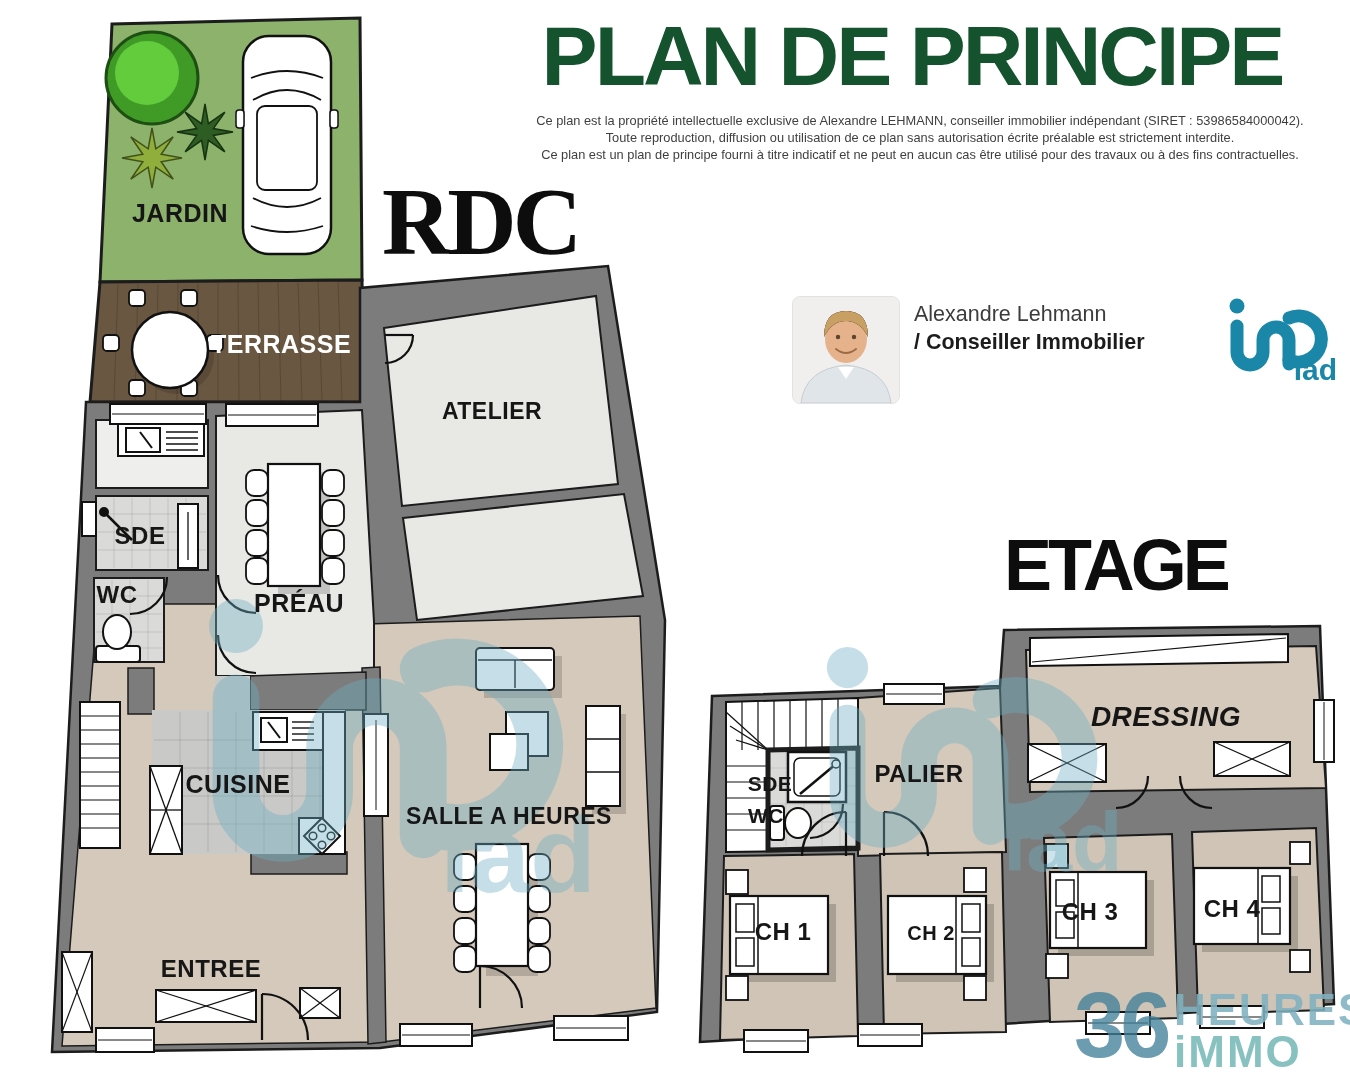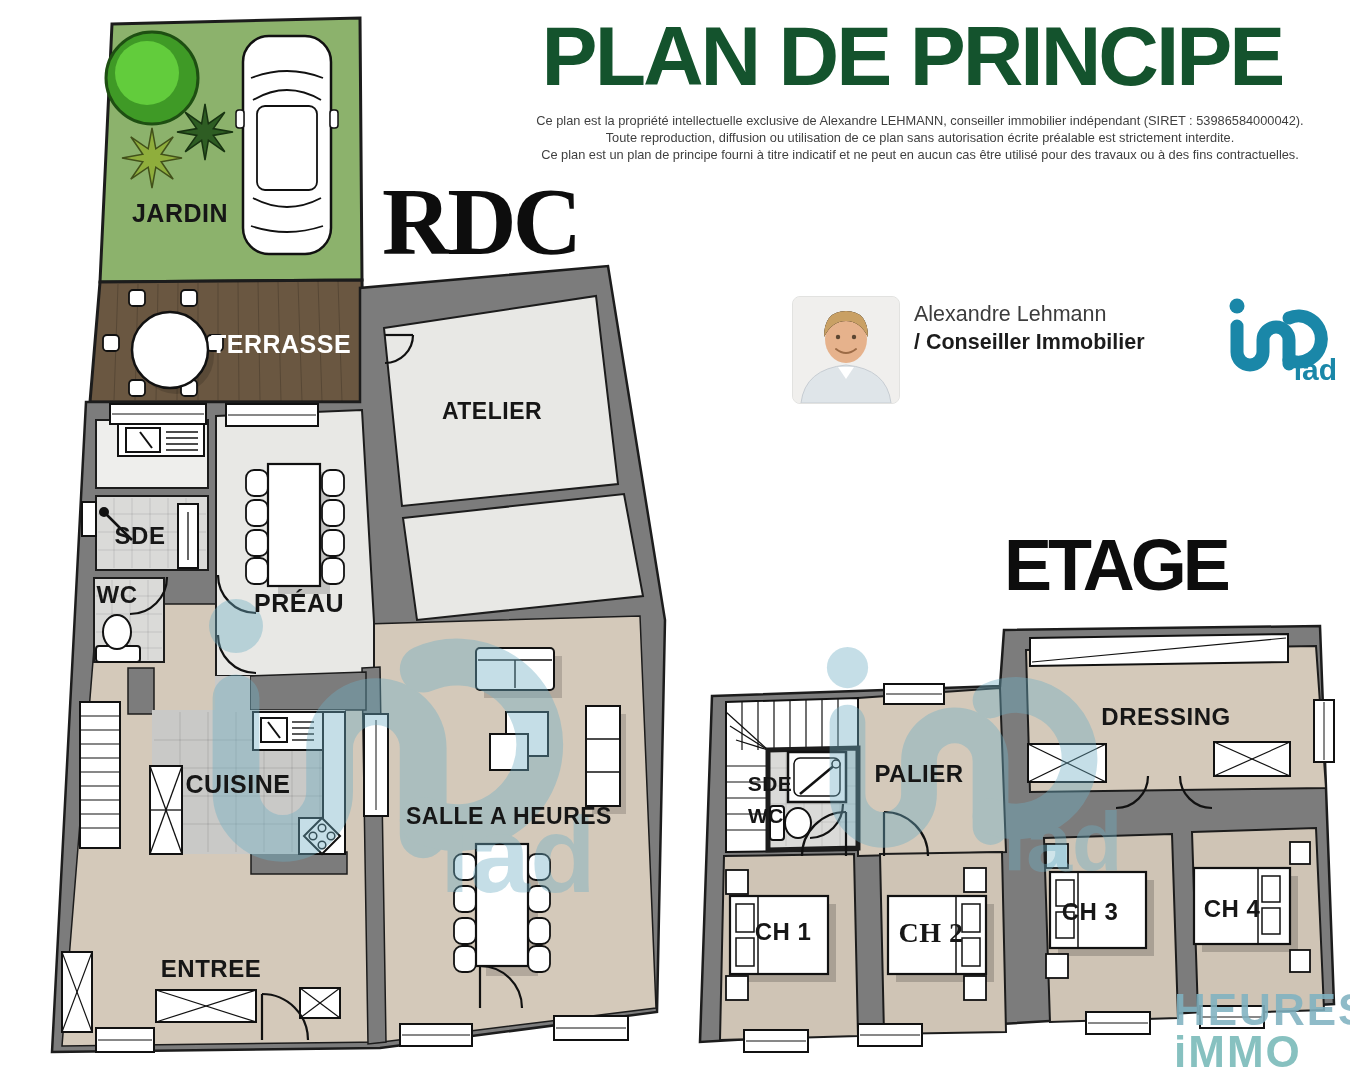--- a/index.html
+++ b/index.html
@@ -475,24 +475,25 @@
 <div class="lbl" style="left:299px;top:603px;font-size:25px;">PRÉAU</div>
 <div class="lbl" style="left:238px;top:784px;font-size:25px;">CUISINE</div>
 <div class="lbl" style="left:509px;top:816px;font-size:23px;text-align:center;line-height:30px;">
   <div>SALLE A HEURES</div>
 </div>
 <div class="lbl" style="left:211px;top:969px;font-size:24px;">ENTREE</div>
 
 <div class="lbl" style="left:770px;top:784px;font-size:21px;">SDE</div>
 <div class="lbl" style="left:766px;top:816px;font-size:21px;">WC</div>
 <div class="lbl" style="left:919px;top:774px;font-size:24px;">PALIER</div>
-<div class="lbl" style="left:1166px;top:717px;font-size:24px;">DRESSING</div>
+<div class="lbl" style="left:1166px;top:717px;font-size:28px;font-style:italic;">DRESSING</div>
 <div class="lbl" style="left:783px;top:932px;font-size:24px;">CH 1</div>
-<div class="lbl" style="left:931px;top:933px;font-size:28px;font-family:Liberation Serif, serif;">CH 2</div>
+<div class="lbl" style="left:931px;top:933px;font-size:20px;">CH 2</div>
 <div class="lbl" style="left:1090px;top:912px;font-size:24px;">CH 3</div>
 <div class="lbl" style="left:1232px;top:909px;font-size:24px;">CH 4</div>
 
 <div id="brand36">
+  <div class="n36">36</div>
   <div class="w1">HEURES</div>
   <div class="w2">iMMO</div>
 </div>
 
 </div>
 
 </body></html>

